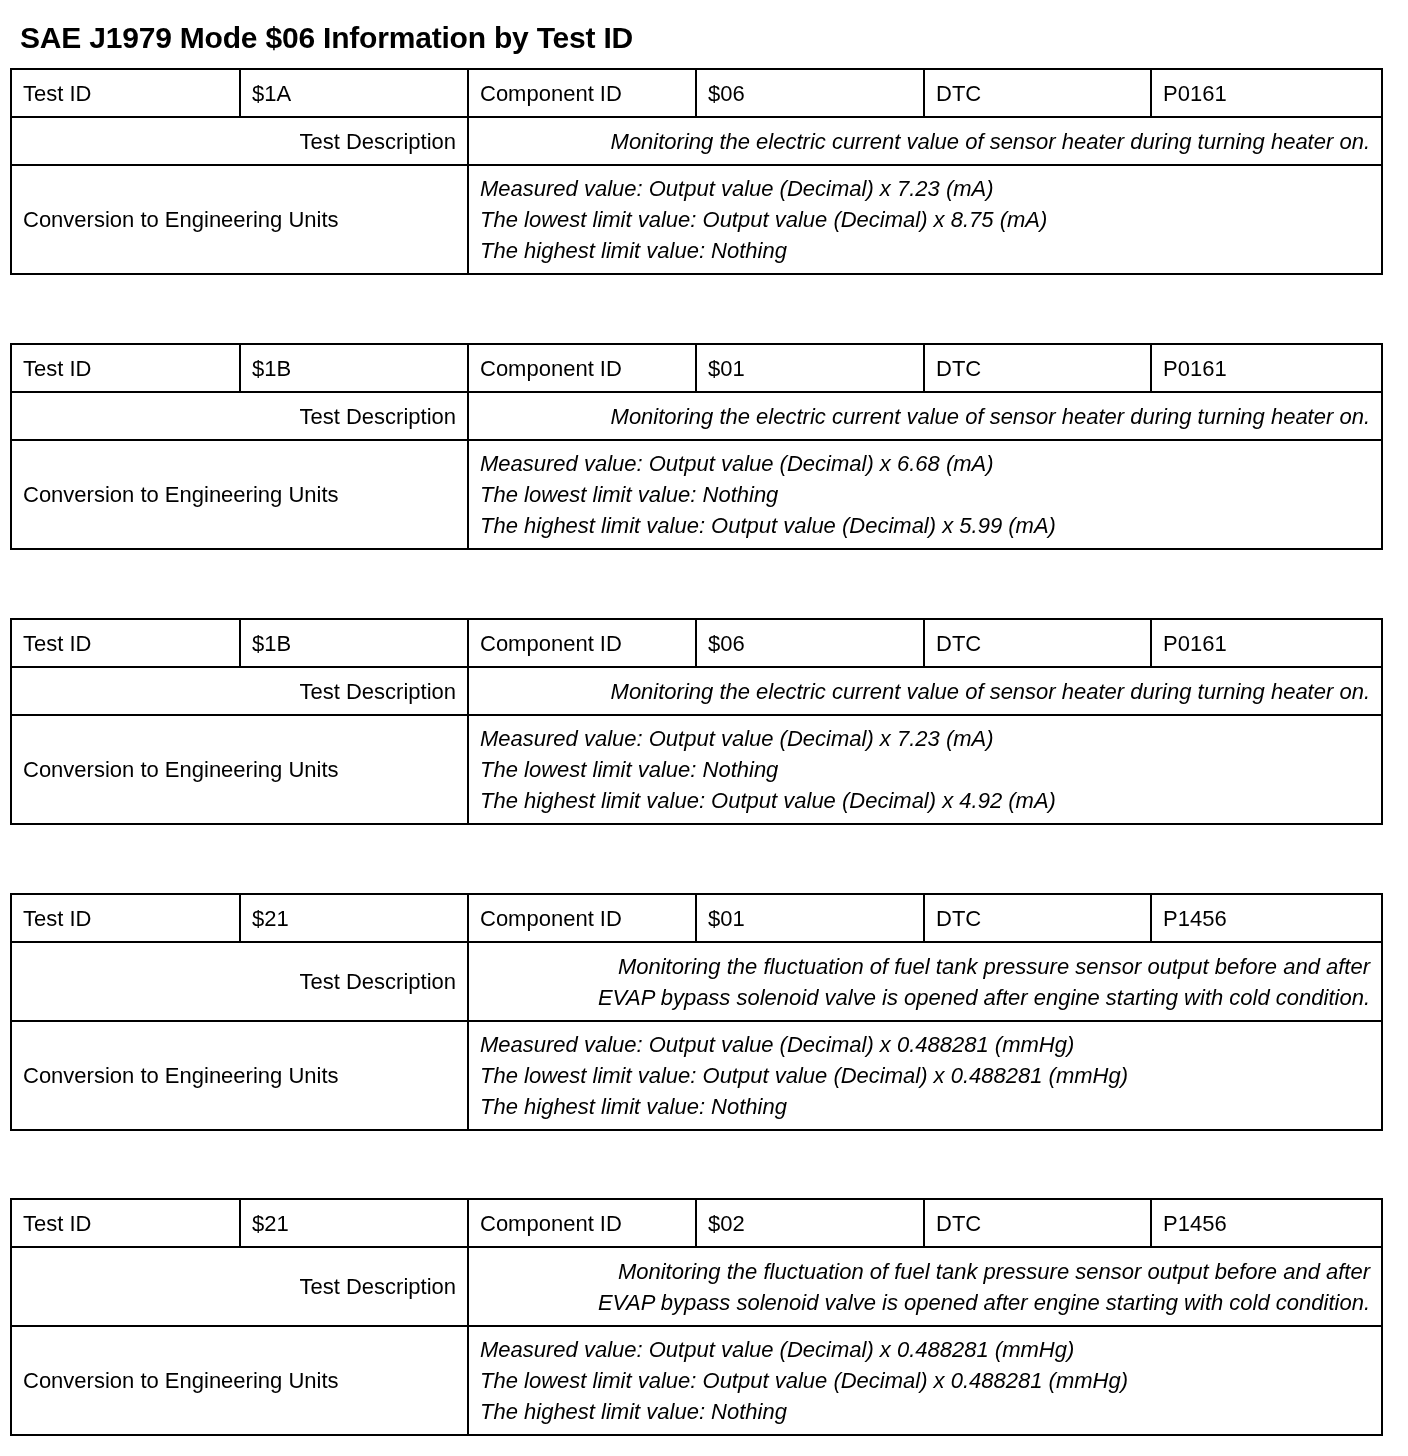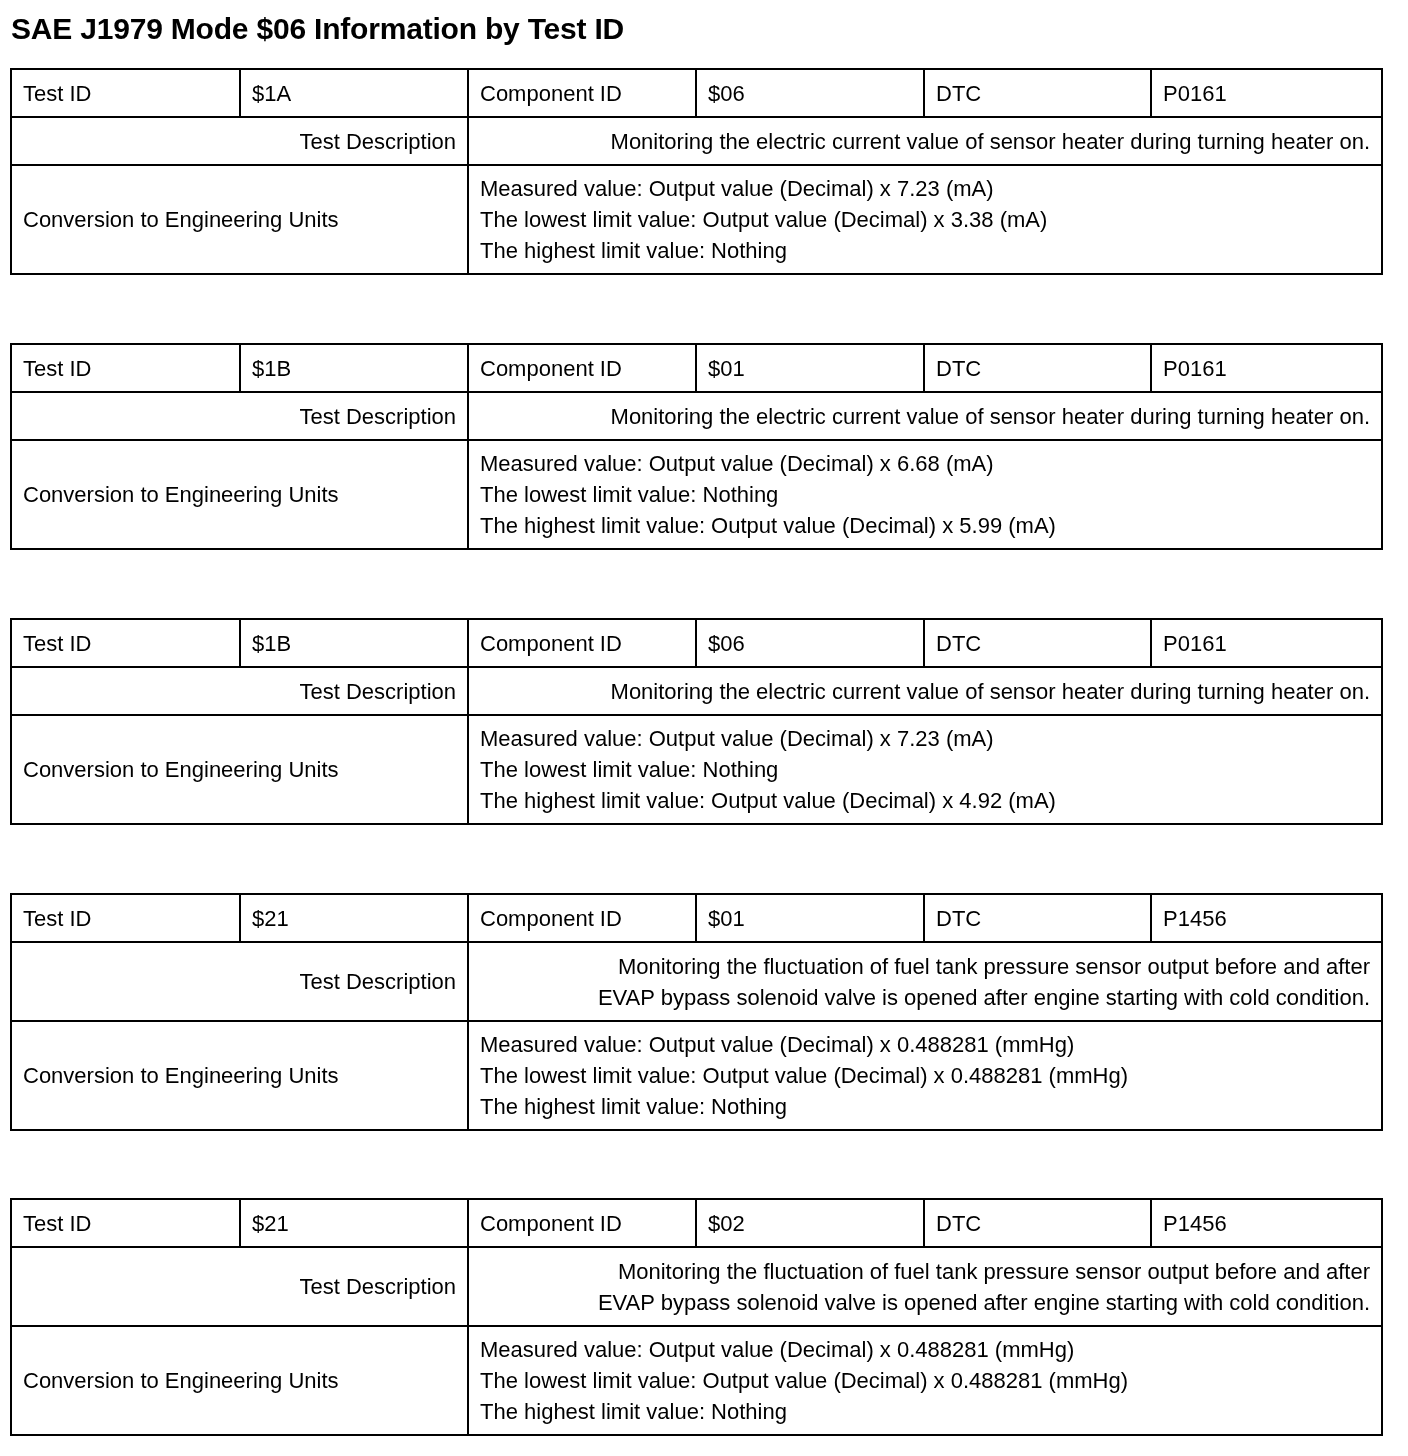--- a/index.html
+++ b/index.html
@@ -12,21 +12,21 @@
       height: 1456px;
       position: relative;
       font-family: "Liberation Sans", sans-serif;
       color: #000000;
       overflow: hidden;
     }
     .page-title {
       position: absolute;
       left: 7px;
       top: 6px;
-      margin: 4px;
+      margin: 13px;
       font-size: 30px;
       font-weight: bold;
       letter-spacing: -0.2px;
       line-height: 38px;
     }
     .info-table {
       position: absolute;
       left: 10px;
       width: 1371px;
       border-collapse: collapse;
@@ -37,21 +37,21 @@
     .info-table td {
       border: 2px solid #000000;
       padding: 0 11px;
       vertical-align: middle;
       white-space: nowrap;
     }
     .info-table tr.hdr td { height: 46px; }
     .info-table tr.desc td { height: 46px; text-align: right; }
     .info-table tr.desc.two td { height: 77px; }
     .info-table tr.conv td { height: 107px; }
-    .line { display: block; }
+    .line { display: block; font-style: italic; }
     #t0 { top: 68px; }
     #t1 { top: 343px; }
     #t2 { top: 618px; }
     #t3 { top: 893px; }
     #t4 { top: 1198px; }
   </style>
 </head>
 <body>
 
 <h1 class="page-title">SAE J1979 Mode $06 Information by Test ID</h1>
@@ -77,21 +77,21 @@
   <tr class="desc">
     <td colspan="2">Test Description</td>
     <td colspan="4">
       <span class="line">Monitoring the electric current value of sensor heater during turning heater on.</span>
     </td>
   </tr>
   <tr class="conv">
     <td colspan="2">Conversion to Engineering Units</td>
     <td colspan="4">
       <span class="line">Measured value: Output value (Decimal) x 7.23 (mA)</span>
-      <span class="line">The lowest limit value: Output value (Decimal) x 3.38 (mA)</span>
+      <span class="line">The lowest limit value: Output value (Decimal) x 8.75 (mA)</span>
       <span class="line">The highest limit value: Nothing</span>
     </td>
   </tr>
 </tbody>
   </table>
 
 <table class="info-table" id="t1">
   <colgroup>
       <col style="width:229px">
       <col style="width:228px">

